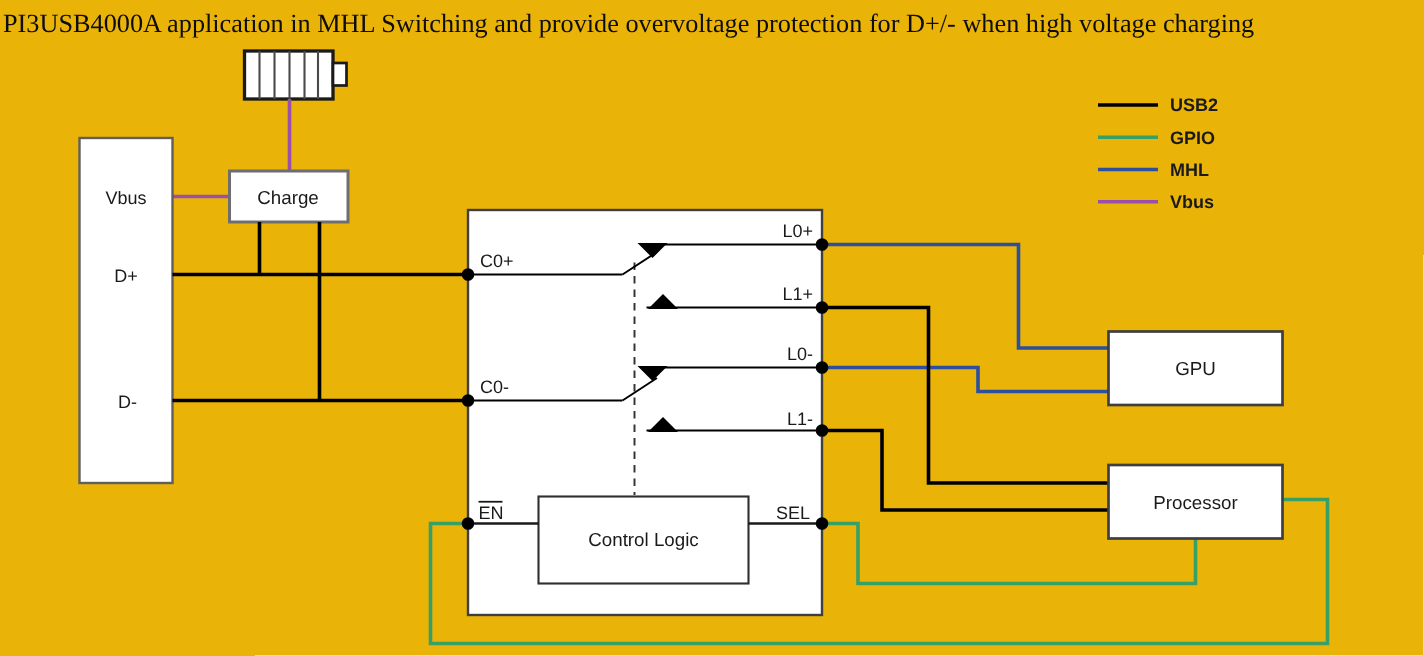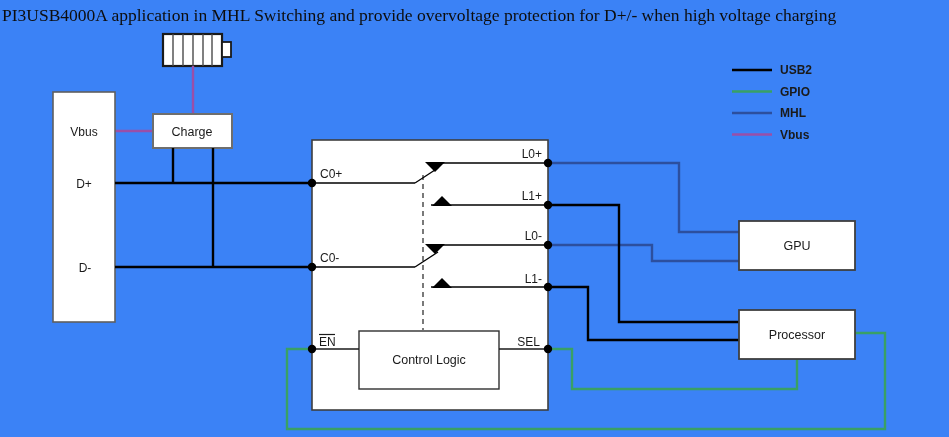--- a/index.html
+++ b/index.html
@@ -1,19 +1,19 @@
 <!DOCTYPE html>
 <html><head>
 <meta charset="utf-8">
 <style>
   html,body{margin:0;padding:0;background:#ffffff;}
   .stage{
     position:relative;
     width:949px;height:437px;
-    background:#3b82f6;
+    background:#eab308;
     overflow:hidden;
     font-family:"Liberation Sans", sans-serif;
   }
   .title{
     position:absolute;
     left:2px;top:5px;
     width:947px;
     font-family:"Liberation Serif", serif;
     font-size:17.5px;
     font-weight:400;

